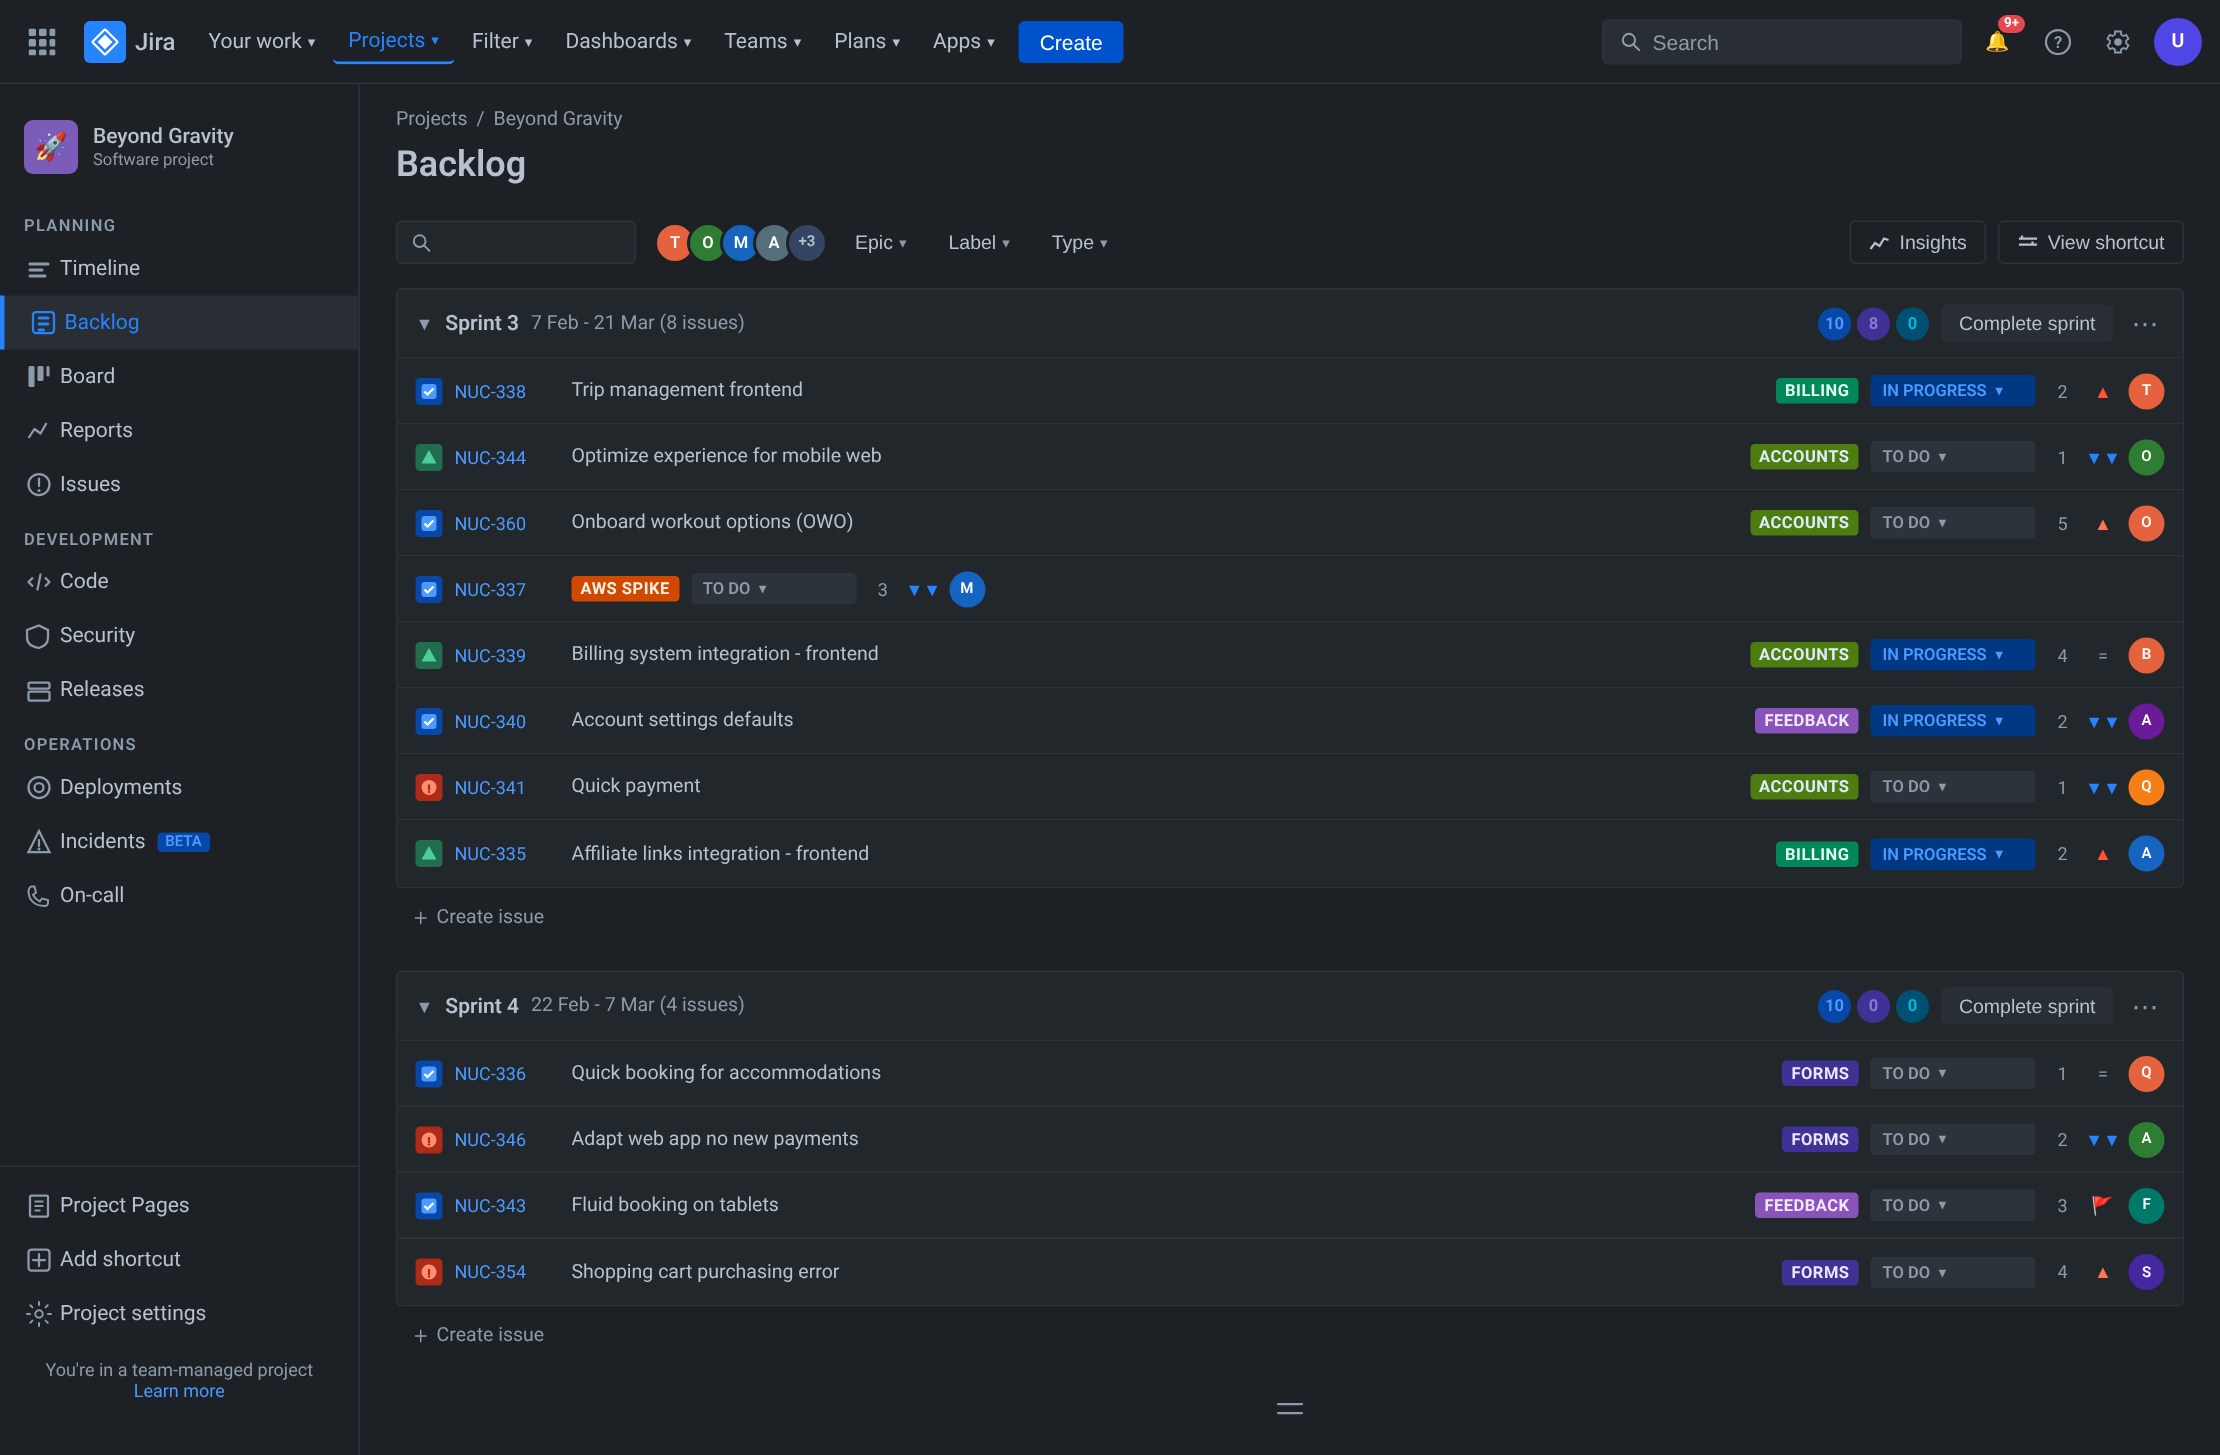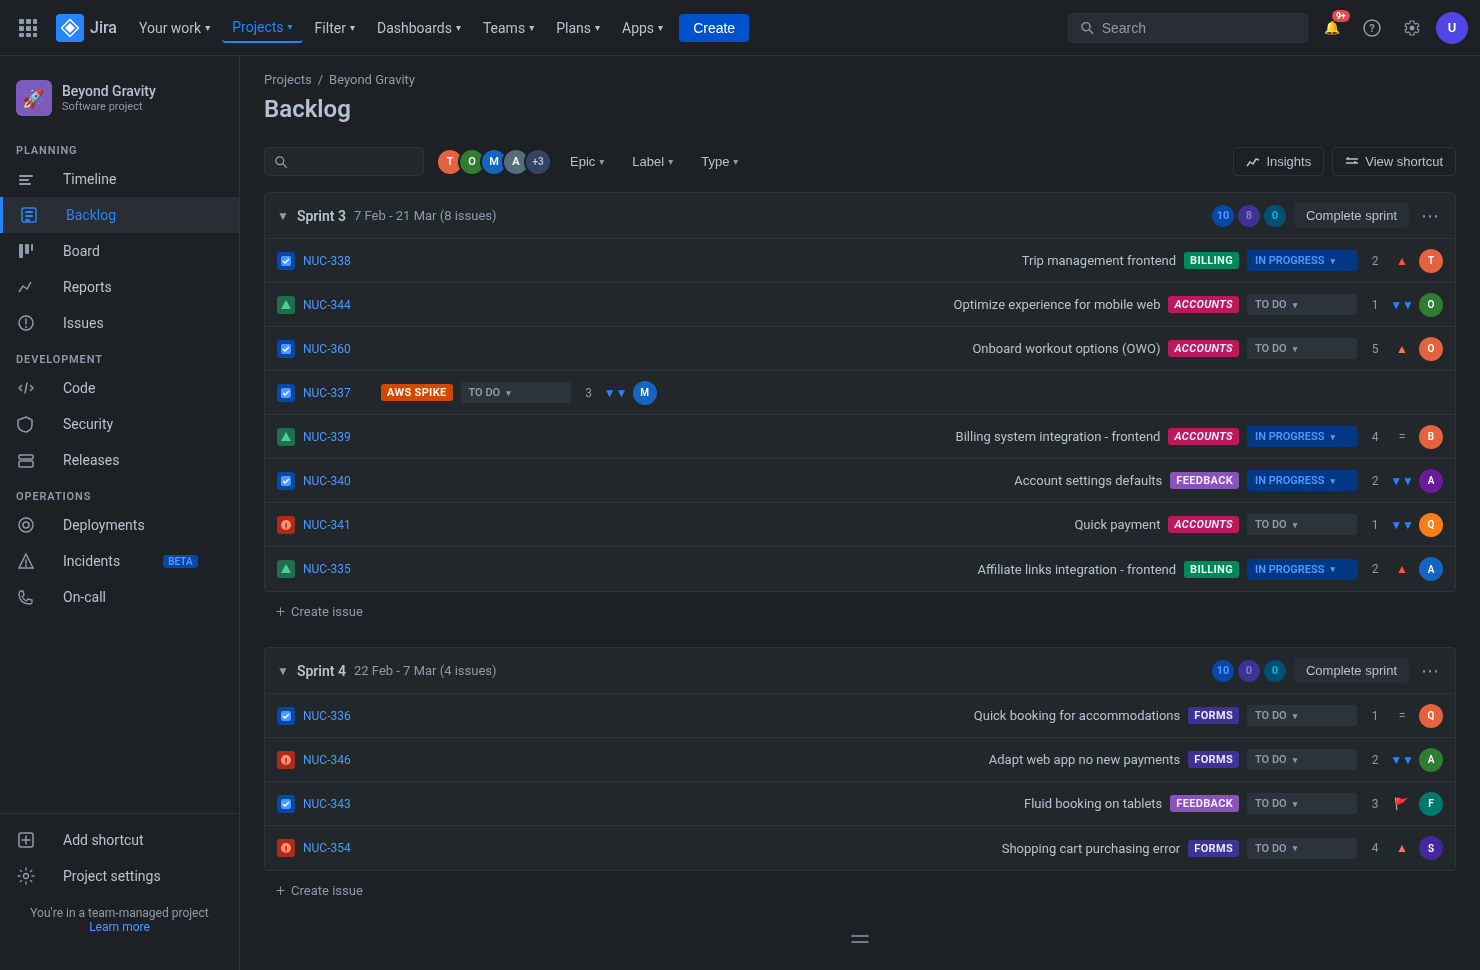--- a/index.html
+++ b/index.html
@@ -28,26 +28,26 @@
     .layout { display: flex; height: calc(970px - 56px); }
 
     
     .sidebar { width: 240px; background: #1d2125; border-right: 1px solid #2c333a; display: flex; flex-direction: column; padding: 16px 0; overflow-y: auto; flex-shrink: 0; }
     .project-header { display: flex; align-items: center; gap: 10px; padding: 8px 16px 16px; }
     .project-avatar { width: 36px; height: 36px; background: #7c5cba; border-radius: 6px; display: flex; align-items: center; justify-content: center; font-size: 18px; }
     .project-info { }
     .project-name { color: #b6c2cf; font-size: 14px; font-weight: 500; line-height: 1.2; }
     .project-type { color: #8c9bab; font-size: 11px; }
     .section-header { color: #8c9bab; font-size: 11px; font-weight: 600; letter-spacing: 0.08em; padding: 12px 16px 4px; text-transform: uppercase; }
-    .sidebar-item { display: flex; align-items: center; gap: 27px; padding: 8px 16px; cursor: pointer; color: #b6c2cf; border-radius: 0; position: relative; }
+    .sidebar-item { display: flex; align-items: center; gap: 4px; padding: 8px 16px; cursor: pointer; color: #b6c2cf; border-radius: 0; position: relative; }
     .sidebar-item.active { background: #282e33; color: #2684ff; border-left: 3px solid #2684ff; }
     .sidebar-item .icon { width: 20px; height: 20px; display: flex; align-items: center; justify-content: center; font-size: 16px; color: #8c9bab; flex-shrink: 0; }
     .sidebar-item.active .icon { color: #2684ff; }
     .sidebar-item .label { font-size: 14px; }
-    .beta-badge { background: #0747a6; color: #4c9aff; font-size: 10px; padding: 1px 5px; border-radius: 3px; font-weight: 600; margin-left: 16px; }
+    .beta-badge { background: #0747a6; color: #4c9aff; font-size: 10px; padding: 1px 5px; border-radius: 3px; font-weight: 600; margin-left: 4px; }
     .sidebar-footer { margin-top: auto; padding: 8px 0; border-top: 1px solid #2c333a; }
     .sidebar-note { padding: 12px 16px; color: #8c9bab; font-size: 12px; text-align: center; }
     .sidebar-note a { color: #4c9aff; text-decoration: none; }
 
     
     .main-content { flex: 1; overflow-y: auto; background: #1d2125; }
     .page-header { padding: 16px 24px 0; }
     .breadcrumb { display: flex; align-items: center; gap: 6px; color: #8c9bab; font-size: 13px; margin-bottom: 8px; }
     .breadcrumb a { color: #8c9bab; text-decoration: none; cursor: pointer; }
     .breadcrumb span { color: #8c9bab; }
@@ -80,24 +80,24 @@
     .badge-teal { background: #005073; color: #00b8d9; }
     .complete-sprint-btn { padding: 5px 12px; border-radius: 4px; border: none; background: #282e33; color: #b6c2cf; cursor: pointer; font-size: 13px; font-weight: 500; white-space: nowrap; }
     .sprint-more { color: #8c9bab; cursor: pointer; padding: 0 4px; font-size: 18px; }
 
     
     .issue-table { border: 1px solid #2c333a; border-top: none; border-radius: 0 0 4px 4px; overflow: hidden; }
     .issue-row { display: flex; align-items: center; gap: 8px; padding: 8px 12px; border-bottom: 1px solid #2c333a; background: #22272b; cursor: pointer; min-height: 44px; }
     .issue-row:last-child { border-bottom: none; }
     .issue-type-icon { width: 18px; height: 18px; border-radius: 3px; display: flex; align-items: center; justify-content: center; font-size: 11px; flex-shrink: 0; }
     .issue-key { color: #4c9aff; font-size: 12px; min-width: 70px; flex-shrink: 0; }
-    .issue-title { flex: 1; color: #b6c2cf; font-size: 13px; white-space: nowrap; overflow: hidden; text-overflow: ellipsis; text-align: right; }
+    .issue-title { flex: 1; color: #b6c2cf; font-size: 13px; white-space: nowrap; overflow: hidden; text-overflow: ellipsis; }
     .issue-label { padding: 2px 6px; border-radius: 3px; font-size: 11px; font-weight: 700; flex-shrink: 0; letter-spacing: 0.03em; }
     .label-billing { background: #00875a; color: #e3fcef; }
-    .label-accounts { background: #be185d; color: #deebff; font-style: italic; }
+    .label-accounts { background: #4d7c0f; color: #deebff; }
     .label-aws { background: #d04900; color: #fff0e6; }
     .label-feedback { background: #8954ba; color: #f3e6ff; }
     .label-forms { background: #403294; color: #eae6ff; }
     .issue-status { display: flex; align-items: center; gap: 4px; padding: 4px 8px; border-radius: 3px; font-size: 11px; font-weight: 600; flex-shrink: 0; min-width: 110px; cursor: pointer; }
     .status-inprogress { background: #003884; color: #4c9aff; }
     .status-todo { background: #2c333a; color: #8c9bab; }
     .status-chevron { font-size: 9px; margin-left: 2px; }
     .issue-number { color: #8c9bab; font-size: 12px; min-width: 20px; text-align: center; flex-shrink: 0; }
     .priority-icon { width: 18px; height: 18px; display: flex; align-items: center; justify-content: center; font-size: 12px; flex-shrink: 0; }
     .issue-avatar { width: 24px; height: 24px; border-radius: 50%; display: flex; align-items: center; justify-content: center; font-size: 10px; font-weight: 600; flex-shrink: 0; overflow: hidden; }
@@ -337,20 +337,31 @@
             <path d="M4 3h2l1 4-2 1.5a10 10 0 004.5 4.5L11 11l4 1v2c0 1-1 2-2 2C6 16 2 12 2 6c0-1 1-3 2-3z" stroke="#8c9bab" stroke-width="1.3" fill="none"></path>
           </svg>
       </span>
       <span class="label">On-call</span>
     </div>
 
     <div class="sidebar-footer">
       <div class="sidebar-item">
         <span class="icon">
           <svg width="18" height="18" viewBox="0 0 18 18" fill="none">
+              <rect x="3" y="2" width="12" height="14" rx="1" stroke="#8c9bab" stroke-width="1.5" fill="none"></rect>
+              <line x1="6" y1="6" x2="12" y2="6" stroke="#8c9bab" stroke-width="1.2"></line>
+              <line x1="6" y1="9" x2="12" y2="9" stroke="#8c9bab" stroke-width="1.2"></line>
+              <line x1="6" y1="12" x2="10" y2="12" stroke="#8c9bab" stroke-width="1.2"></line>
+            </svg>
+        </span>
+        <span class="label">Project Pages</span>
+      </div>
+      <div class="sidebar-item">
+        <span class="icon">
+          <svg width="18" height="18" viewBox="0 0 18 18" fill="none">
               <rect x="2" y="2" width="14" height="14" rx="2" stroke="#8c9bab" stroke-width="1.5" fill="none"></rect>
               <line x1="9" y1="5" x2="9" y2="13" stroke="#8c9bab" stroke-width="1.5" stroke-linecap="round"></line>
               <line x1="5" y1="9" x2="13" y2="9" stroke="#8c9bab" stroke-width="1.5" stroke-linecap="round"></line>
             </svg>
         </span>
         <span class="label">Add shortcut</span>
       </div>
       <div class="sidebar-item">
         <span class="icon">
           <svg width="18" height="18" viewBox="0 0 18 18" fill="none">

